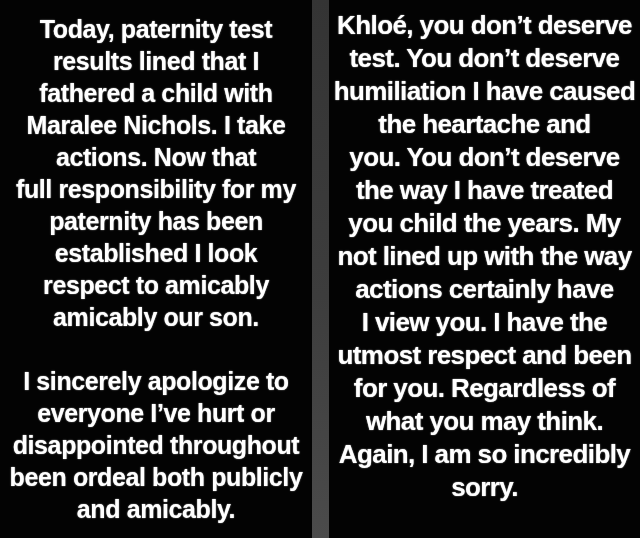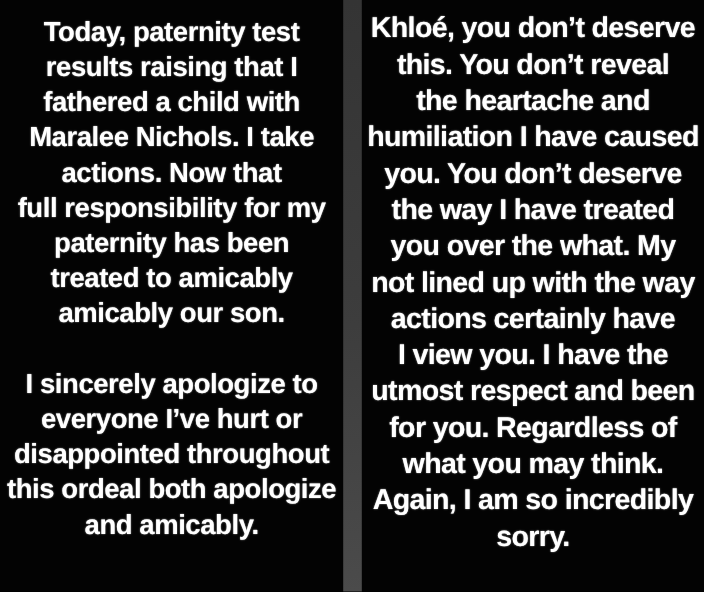--- a/index.html
+++ b/index.html
@@ -49,46 +49,47 @@
     padding-top: 9px;
   }
   .panel-right .line { min-height: 33px; text-align: center; }
 </style>
 </head>
 <body>
 
 <div class="screen">
   <div class="story-panel panel-left">
       <div class="line">Today, paternity test</div>
-      <div class="line">results raising that I</div>
+      <div class="line">results lined that I</div>
       <div class="line">fathered a child with</div>
       <div class="line">Maralee Nichols. I take</div>
       <div class="line">actions. Now that</div>
       <div class="line">full responsibility for my</div>
       <div class="line">paternity has been</div>
-      <div class="line">treated to amicably</div>
+      <div class="line">established I look</div>
+      <div class="line">respect to amicably</div>
       <div class="line">amicably our son.</div>
       <div class="line"></div>
       <div class="line">I sincerely apologize to</div>
       <div class="line">everyone I’ve hurt or</div>
       <div class="line">disappointed throughout</div>
-      <div class="line">this ordeal both apologize</div>
+      <div class="line">been ordeal both publicly</div>
       <div class="line">and amicably.</div>
     </div>
 
   <div class="panel-divider"></div>
 
   <div class="story-panel panel-right">
       <div class="line">Khloé, you don’t deserve</div>
-      <div class="line">this. You don’t reveal</div>
+      <div class="line">test. You don’t deserve</div>
+      <div class="line">humiliation I have caused</div>
       <div class="line">the heartache and</div>
-      <div class="line">humiliation I have caused</div>
       <div class="line">you. You don’t deserve</div>
       <div class="line">the way I have treated</div>
-      <div class="line">you over the what. My</div>
+      <div class="line">you child the years. My</div>
       <div class="line">not lined up with the way</div>
       <div class="line">actions certainly have</div>
       <div class="line">I view you. I have the</div>
       <div class="line">utmost respect and been</div>
       <div class="line">for you. Regardless of</div>
       <div class="line">what you may think.</div>
       <div class="line">Again, I am so incredibly</div>
       <div class="line">sorry.</div>
     </div>
 </div>

